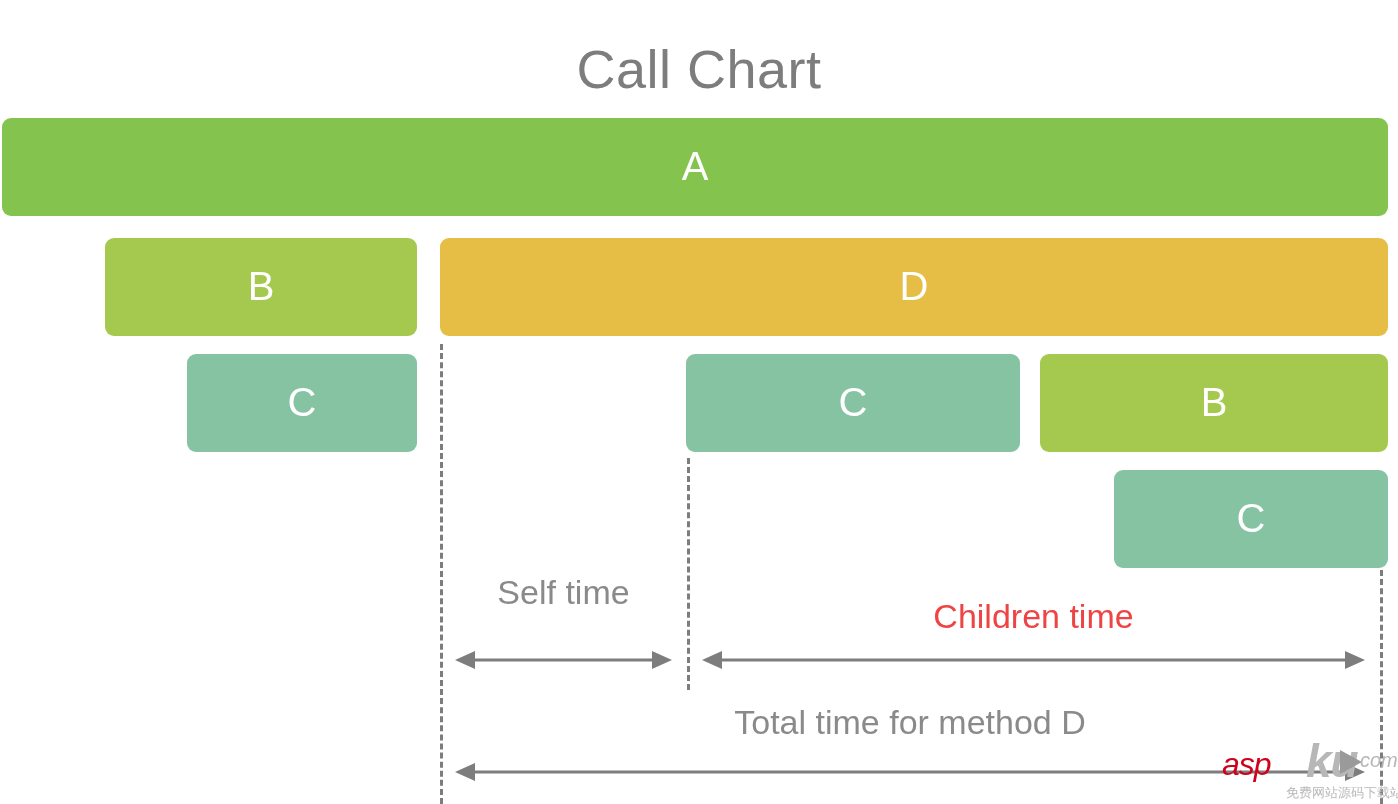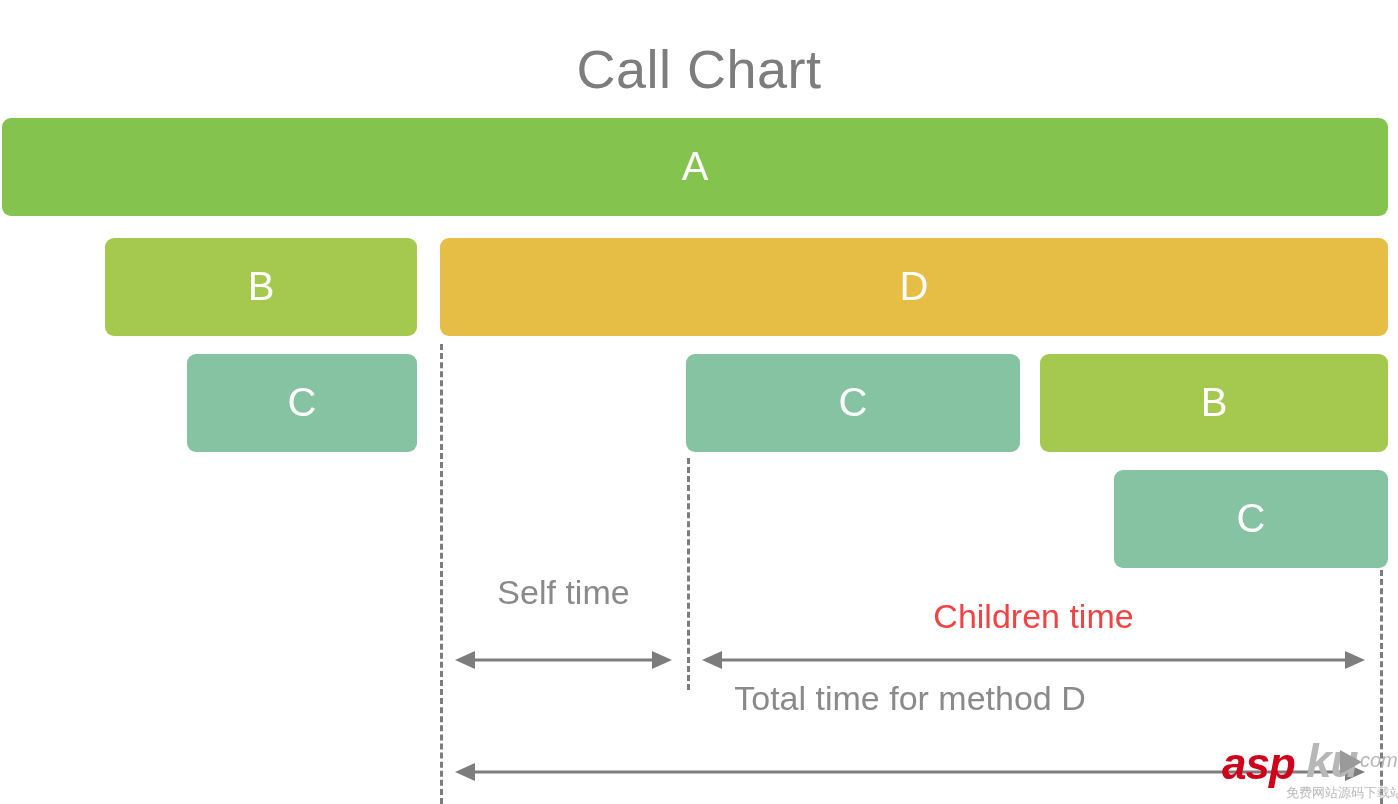--- a/index.html
+++ b/index.html
@@ -72,22 +72,22 @@
     top: 736px;
     width: 176px;
     height: 68px;
     pointer-events: none;
   }
   .wm-asp {
     position: absolute;
     left: 0px;
     top: 6px;
     font-family: "Liberation Sans", sans-serif;
-    font-size: 44px;
-    font-weight: bold;
+    font-size: 32px;
+    font-weight: normal;
     font-style: italic;
     color: #d0021b;
     letter-spacing: -1px;
     line-height: 44px;
   }
   .wm-ku {
     position: absolute;
     left: 84px;
     top: 2px;
     font-family: "Liberation Sans", sans-serif;
@@ -172,21 +172,21 @@
         <line x1="14" y1="12" x2="203" y2="12" stroke="#7d7d7d" stroke-width="3"></line>
         <polygon points="0,12 20,3 20,21" fill="#7d7d7d"></polygon>
         <polygon points="217,12 197,3 197,21" fill="#7d7d7d"></polygon>
       </svg>
       <div class="measure-label" style="left: 687px; top: 596px; width: 693px; color: #ef4444;">Children time</div>
       <svg class="arrow-svg" width="663" height="24" viewBox="0 0 663 24" style="left: 702px; top: 648px;">
         <line x1="14" y1="12" x2="649" y2="12" stroke="#7d7d7d" stroke-width="3"></line>
         <polygon points="0,12 20,3 20,21" fill="#7d7d7d"></polygon>
         <polygon points="663,12 643,3 643,21" fill="#7d7d7d"></polygon>
       </svg>
-      <div class="measure-label" style="left: 440px; top: 678px; width: 940px; color: rgb(138, 138, 138);">Total time for method D</div>
+      <div class="measure-label" style="left: 440px; top: 702px; width: 940px; color: rgb(138, 138, 138);">Total time for method D</div>
       <svg class="arrow-svg" width="910" height="24" viewBox="0 0 910 24" style="left: 455px; top: 760px;">
         <line x1="14" y1="12" x2="896" y2="12" stroke="#7d7d7d" stroke-width="3"></line>
         <polygon points="0,12 20,3 20,21" fill="#7d7d7d"></polygon>
         <polygon points="910,12 890,3 890,21" fill="#7d7d7d"></polygon>
       </svg>
     </div>
 
   <div class="watermark">
     <span class="wm-asp">asp</span>
     <span class="wm-ku">ku</span>

